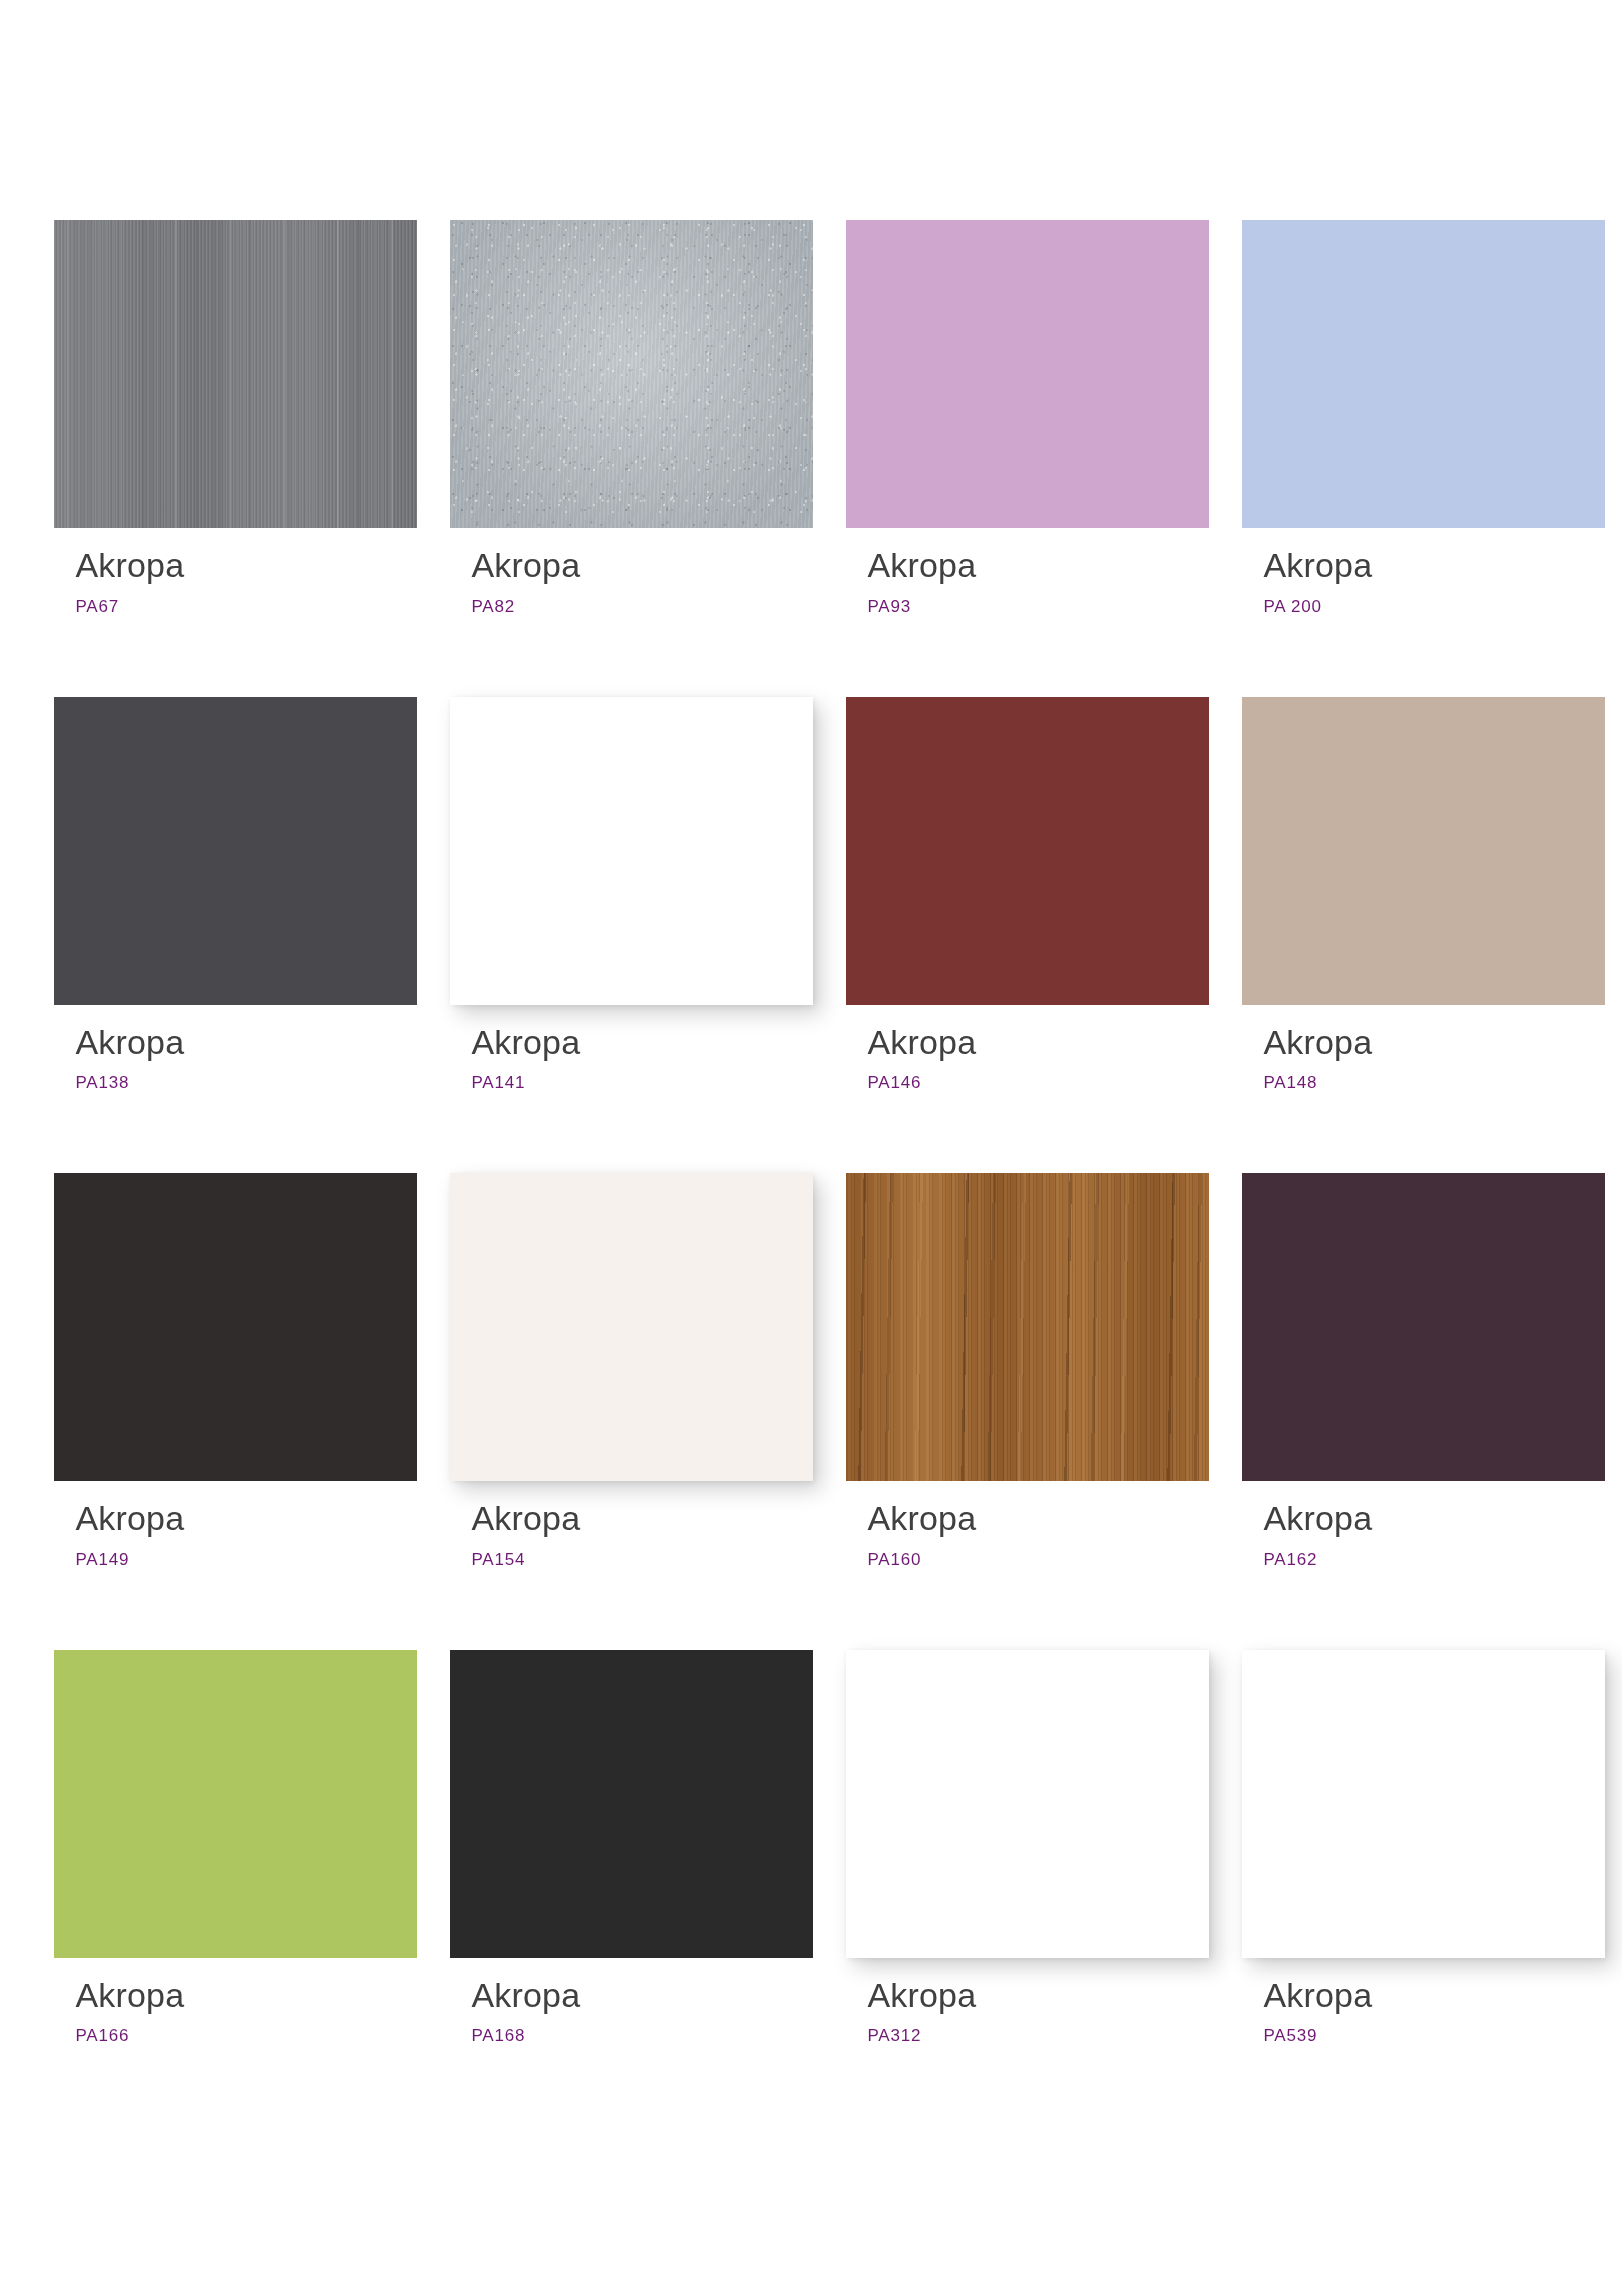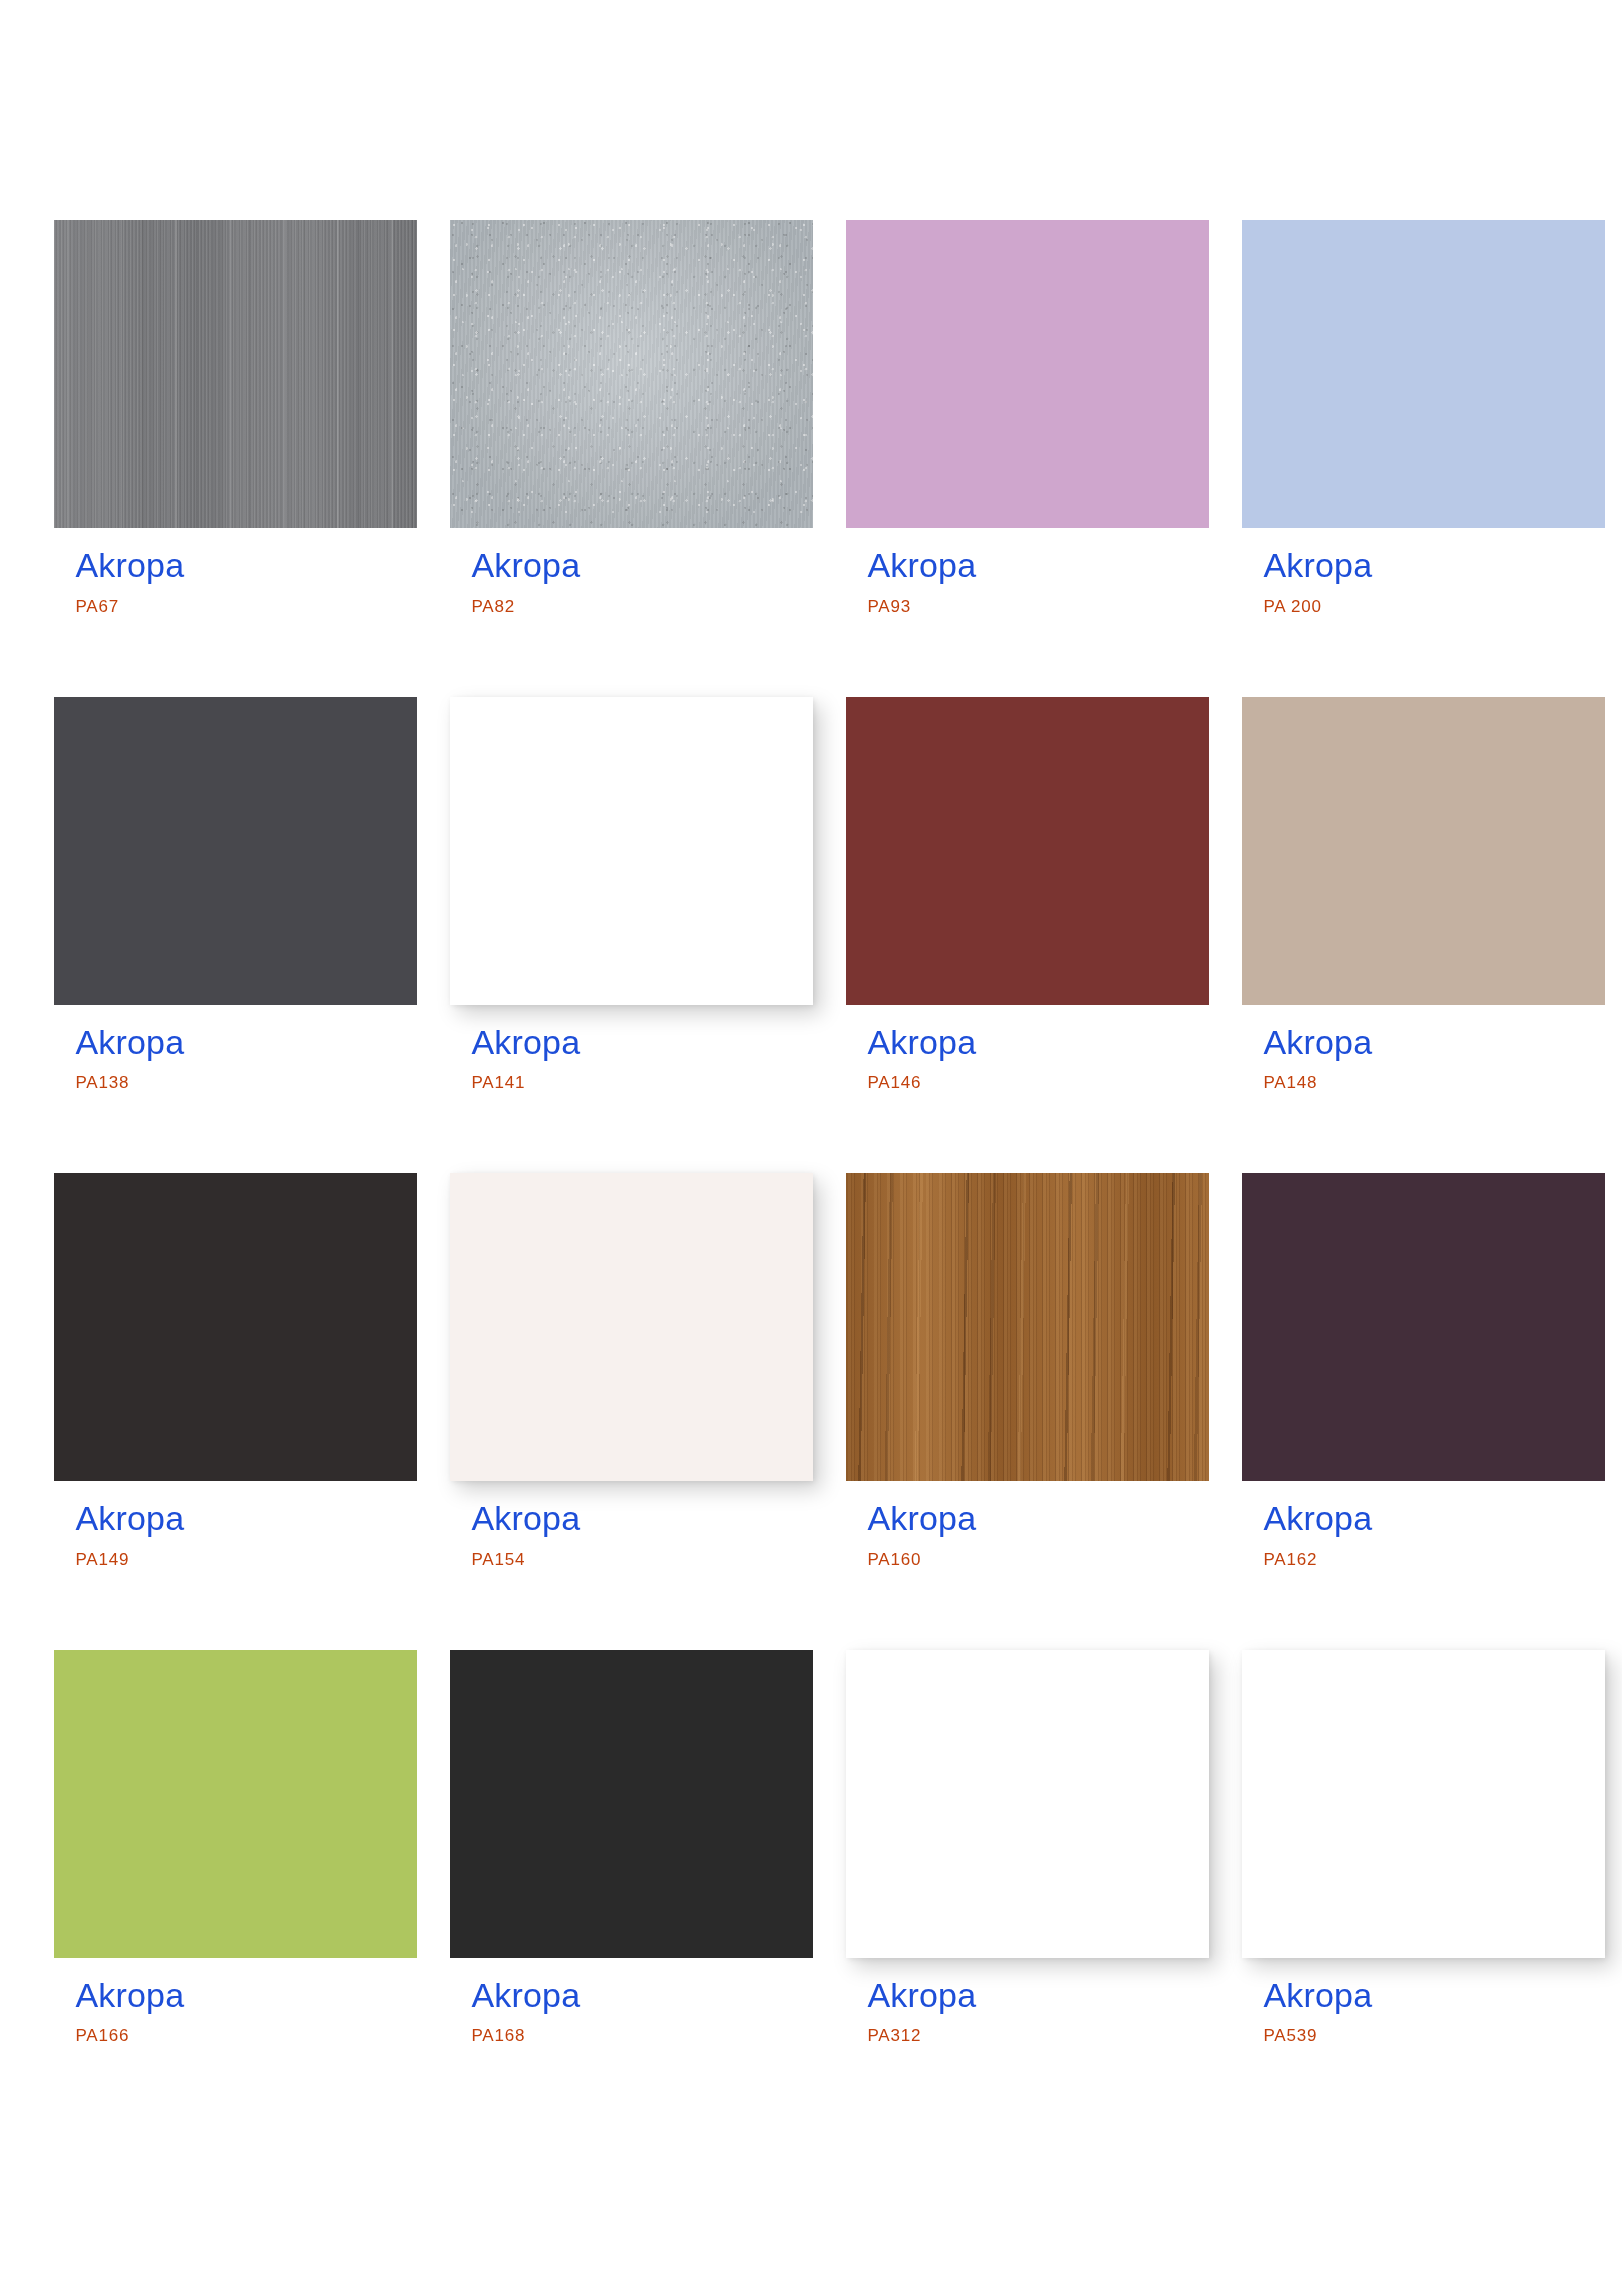--- a/index.html
+++ b/index.html
@@ -194,30 +194,30 @@
   }
 
   
   .chip-labels {
     padding-top: 20px;
     padding-left: 21.4px;
   }
   .material-name {
     font-size: 34px;
     font-weight: 400;
-    color: #1d4ed8;
+    color: #404040;
     line-height: 1.0;
     letter-spacing: 0.2px;
     white-space: nowrap;
   }
   .material-code {
     margin-top: 14.5px;
     font-size: 17px;
     font-weight: 400;
-    color: #c2410c;
+    color: #701a75;
     letter-spacing: 0.8px;
     white-space: nowrap;
   }
 </style>
 </head>
 <body>
 
 <div class="page">
   <div class="swatch-grid">
       <div class="swatch-card">

